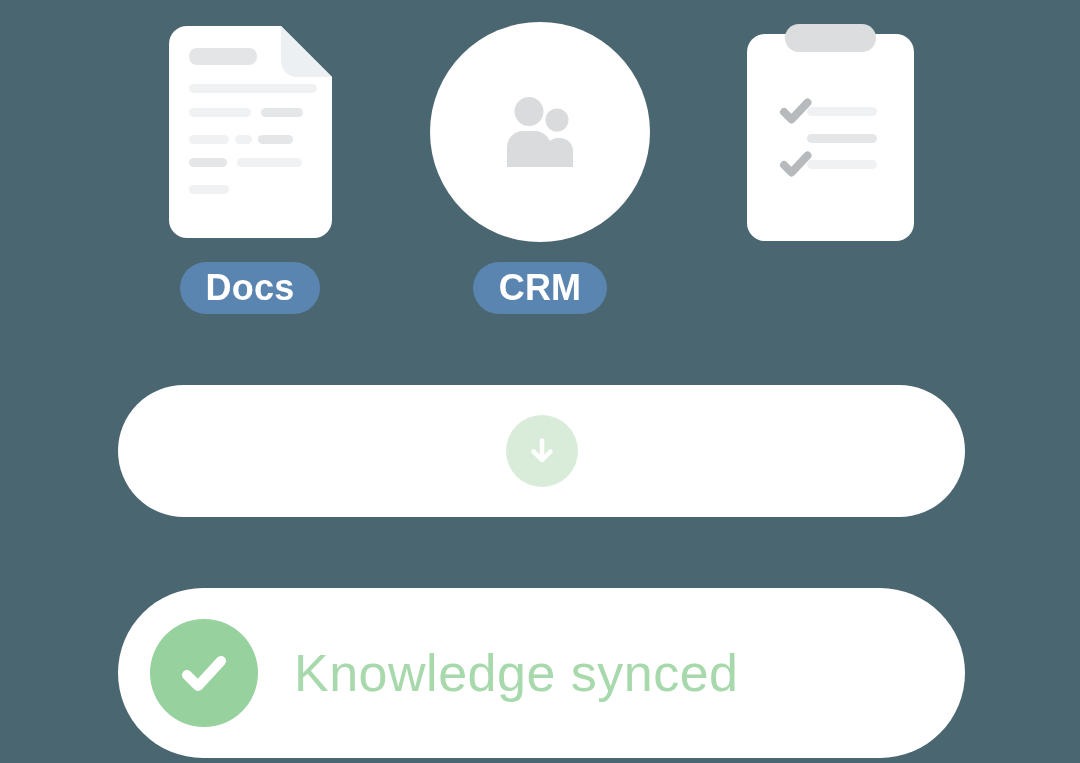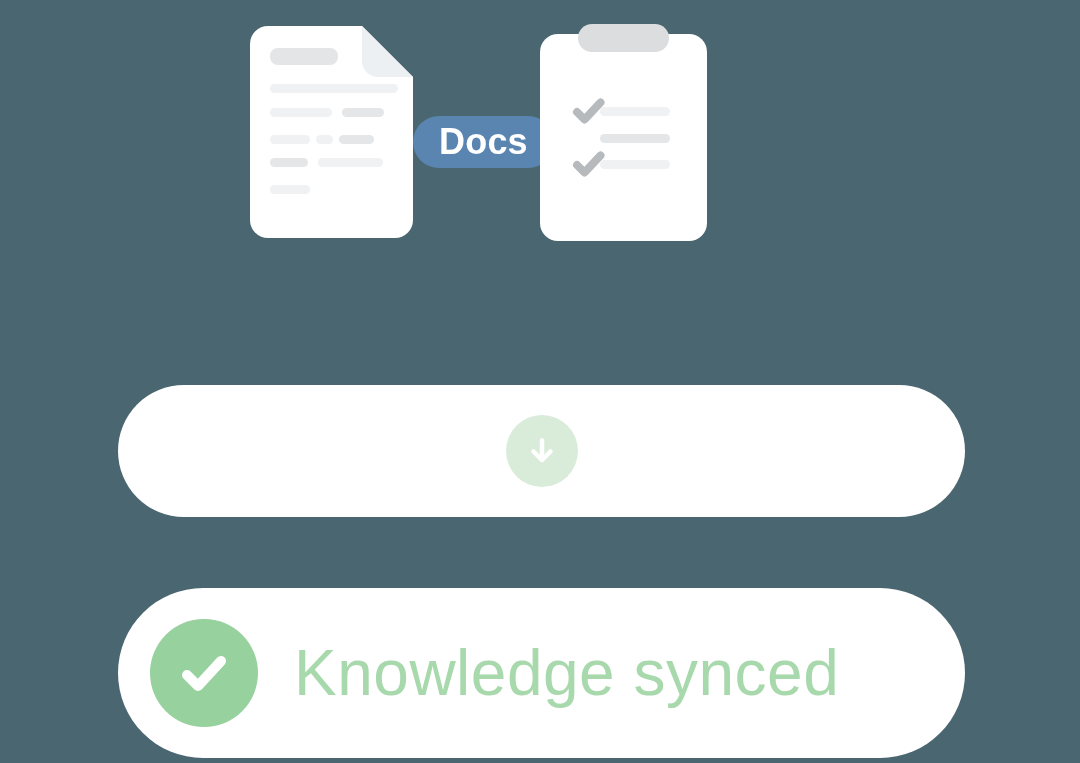--- a/index.html
+++ b/index.html
@@ -19,21 +19,21 @@
     position: absolute;
     top: 22px;
     left: 0;
     width: 100%;
     display: flex;
     justify-content: center;
   }
   .source {
     width: 290px;
     display: flex;
-    flex-direction: row;
+    flex-direction: column;
     align-items: center;
   }
   .icon-area {
     height: 220px;
     display: flex;
     align-items: center;
     justify-content: center;
   }
   .crm-circle {
     width: 220px;
@@ -96,21 +96,21 @@
     height: 108px;
     border-radius: 50%;
     background: var(--green, #96D19E);
     display: flex;
     align-items: center;
     justify-content: center;
     flex: 0 0 auto;
   }
   .status-text {
     margin-left: 36px;
-    font-size: 64px;
+    font-size: 52px;
     font-weight: 500;
     color: var(--green-text, #A8D9AC);
     letter-spacing: 0.5px;
     white-space: nowrap;
   }
 </style>
 </head>
 <body>
 
 <div class="stage">
@@ -132,20 +132,35 @@
           <rect x="20" y="132" width="38" height="9" rx="4.5" fill="var(--line-gray-dark)"></rect>
           <rect x="68" y="132" width="65" height="9" rx="4.5" fill="var(--line-gray)"></rect>
           <rect x="20" y="159" width="40" height="9" rx="4.5" fill="var(--line-gray)"></rect>
         </svg>
       </div>
       <div class="badge">
         <span>Docs</span>
       </div>
     </div>
 
+    <div class="source">
+      <div class="icon-area">
+        <div class="crm-circle">
+          <svg viewBox="0 0 66 70" width="66" height="70">
+            <circle cx="50" cy="23" r="11.5" fill="var(--icon-gray)"></circle>
+            <path d="M38 70 V54 a13 13 0 0 1 13 -13 h2 a13 13 0 0 1 13 13 v16 Z" fill="var(--icon-gray)"></path>
+            <circle cx="22" cy="14.5" r="14.5" fill="var(--icon-gray)"></circle>
+            <path d="M0 70 V50 a16 16 0 0 1 16 -16 h12 a16 16 0 0 1 16 16 v20 Z" fill="var(--icon-gray)"></path>
+          </svg>
+        </div>
+      </div>
+      <div class="badge">
+        <span>CRM</span>
+      </div>
+    </div>
 
     <div class="source">
       <div class="icon-area">
         <svg viewBox="0 0 167 217" width="167" height="217">
           <rect x="0" y="10" width="167" height="207" rx="18" fill="var(--surface)"></rect>
           <rect x="38" y="0" width="91" height="28" rx="14" fill="var(--clip-gray)"></rect>
           <path d="M37 88 l7.5 7.5 l16 -17" stroke="var(--check-gray)" stroke-width="8" fill="none" stroke-linecap="round" stroke-linejoin="round"></path>
           <rect x="60" y="83" width="70" height="9" rx="4.5" fill="var(--line-gray)"></rect>
           <rect x="60" y="110" width="70" height="9" rx="4.5" fill="var(--line-gray-dark)"></rect>
           <path d="M37 141 l7.5 7.5 l16 -17" stroke="var(--check-gray)" stroke-width="8" fill="none" stroke-linecap="round" stroke-linejoin="round"></path>

